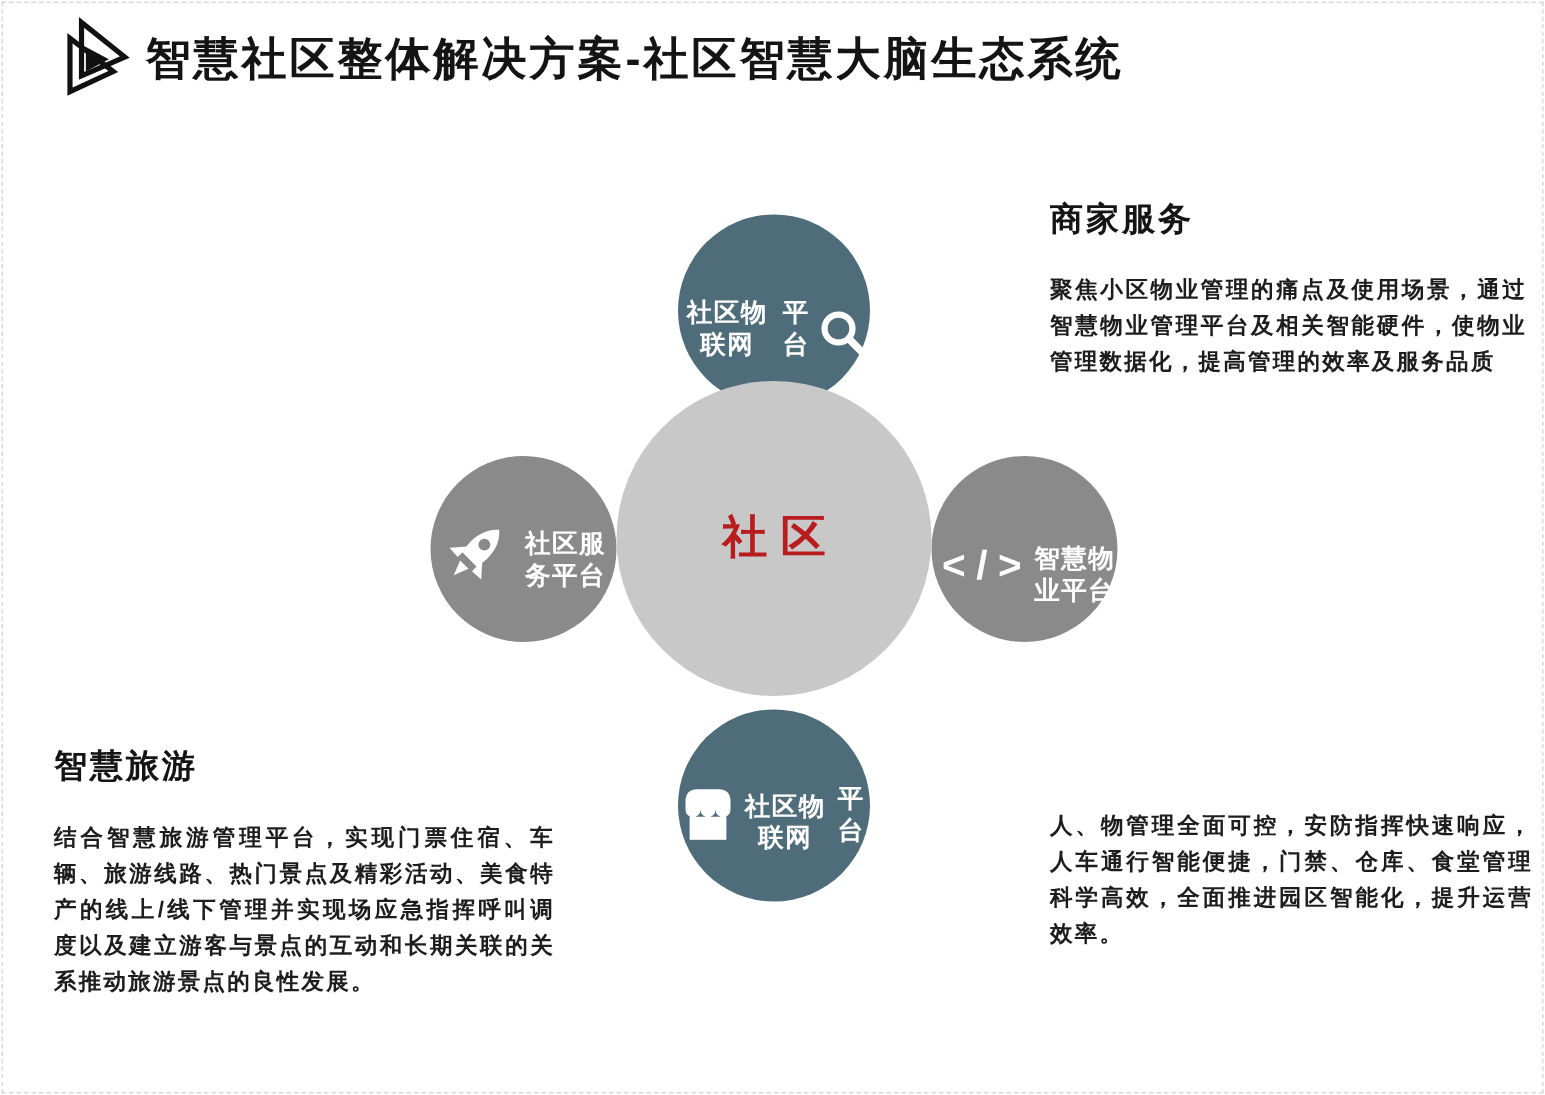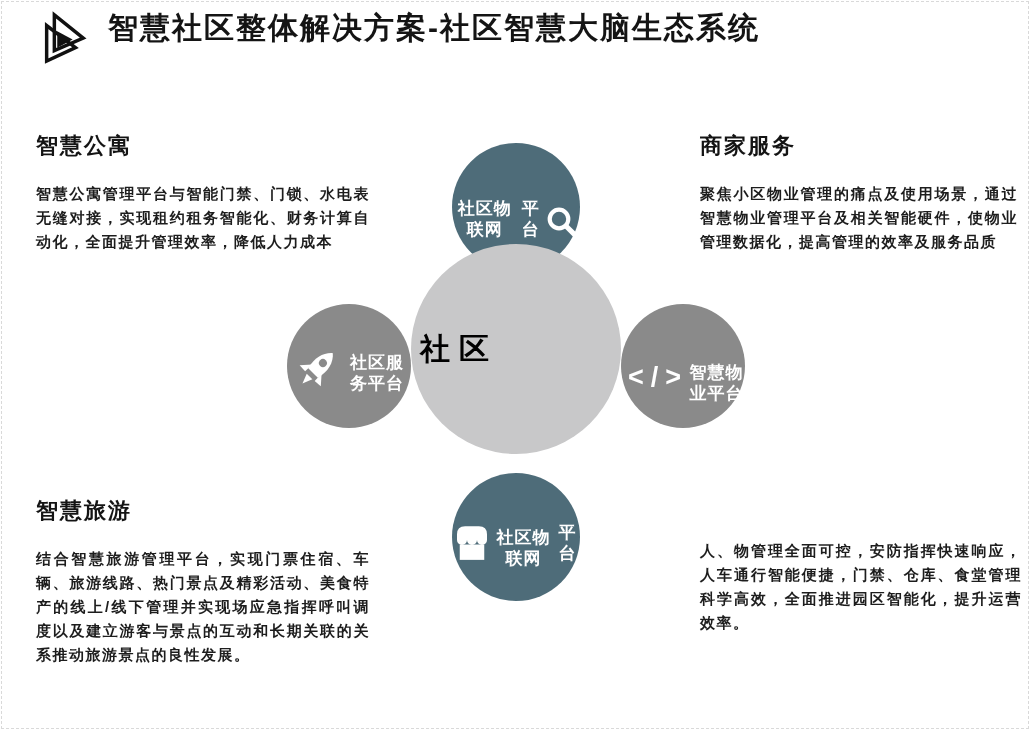--- a/index.html
+++ b/index.html
@@ -3,39 +3,39 @@
 <meta charset="utf-8">
 <style>
   html, body { margin:0; padding:0; background:#ffffff; }
   .canvas {
     position:relative; width:1030px; height:730px; background:#ffffff;
     font-family:"Liberation Sans", sans-serif; overflow:hidden;
   }
   .dotted-border { position:absolute; inset:1px; border:1px dashed #d9d9d9; pointer-events:none; z-index:5; }
 
   
-  .header { position:absolute; left:38px; top:8px; display:flex; gap:20px; }
+  .header { position:absolute; left:38px; top:8px; display:flex; align-items:center; gap:9px; }
   .logo svg { width:50px; height:62px; display:block; }
   .title { margin:0; font-size:30px; font-weight:700; letter-spacing:2px; color:#141414; white-space:nowrap; }
 
   
   .info-block { position:absolute; }
   .info-block h2 { margin:0; font-size:22px; font-weight:700; letter-spacing:2px; color:#141414; }
   .info-block p  { margin:21px 0 0 0; font-size:15px; font-weight:600; letter-spacing:1.5px;
                    line-height:24px; color:#1d1d1d; text-align:justify; }
   .block-apartment   { left:36px;  top:131px; width:334px; }
   .block-residential { left:700px; top:131px; width:318px; }
   .block-tourism     { left:36px;  top:496px; width:334px; }
   .block-park        { left:700px; top:518px; width:322px; }
 
   
   .circle { position:absolute; border-radius:50%; display:flex; 
             align-items:center; text-align:center; box-sizing:border-box; }
-  .center-circle { left:411px; top:244px; width:210px; height:210px; background:#c8c8c9;
-                   z-index:2; color:#000000; }
+  .center-circle { left:411px; top:254px; width:210px; height:210px; background:#c8c8c9;
+                   z-index:2; justify-content:center; color:#b91c1c; }
   .center-circle .c-line { font-size:30px; font-weight:700; letter-spacing:9px; text-indent:9px; line-height:32px; }
   .center-circle .c-line + .c-line { margin-top:6px; }
 
   .sat { z-index:1; color:#ffffff; }
   .sat .s-line { font-size:17px; font-weight:700; letter-spacing:1px; line-height:21px; }
   .sat-top    { left:452px; top:143px; width:128px; height:128px; background:#4e6c79; padding-top:24px; }
   .sat-bottom { left:452px; top:473px; width:128px; height:128px; background:#4e6c79; padding-top:12px; }
   .sat-left   { left:287px; top:304px; width:124px; height:124px; background:#8a8a8a; padding-top:10px; }
   .sat-right  { left:621px; top:304px; width:124px; height:124px; background:#8a8a8a; padding-top:22px; }
 
@@ -58,24 +58,20 @@
     <span class="logo">
       <svg viewBox="0 0 52 64" fill="none" xmlns="http://www.w3.org/2000/svg">
         <polygon points="17,7 17,44 47,31" stroke="#111111" stroke-width="3.6" stroke-linejoin="miter" fill="none"></polygon>
         <polygon points="9,18 9,55 39,41" stroke="#111111" stroke-width="3.6" stroke-linejoin="miter" fill="none"></polygon>
         <polygon points="20,24 20,41 36,32.5" fill="#111111"></polygon>
       </svg>
     </span>
     <h1 class="title">智慧社区整体解决方案-社区智慧大脑生态系统</h1>
   </header>
 
-  <section class="info-block block-apartment">
-    <h2>智慧公寓</h2>
-    <p>智慧公寓管理平台与智能门禁、门锁、水电表无缝对接，实现租约租务智能化、财务计算自动化，全面提升管理效率，降低人力成本</p>
-  </section>
 
   <section class="info-block block-residential">
     <h2>商家服务</h2>
     <p>聚焦小区物业管理的痛点及使用场景，通过智慧物业管理平台及相关智能硬件，使物业管理数据化，提高管理的效率及服务品质</p>
   </section>
 
   <section class="info-block block-tourism">
     <h2>智慧旅游</h2>
     <p>结合智慧旅游管理平台，实现门票住宿、车辆、旅游线路、热门景点及精彩活动、美食特产的线上/线下管理并实现场应急指挥呼叫调度以及建立游客与景点的互动和长期关联的关系推动旅游景点的良性发展。</p>
   </section>

